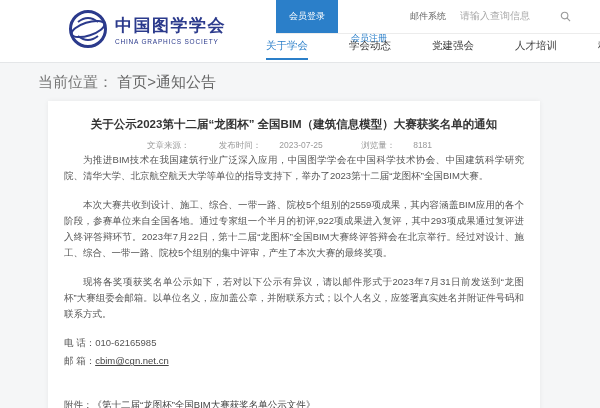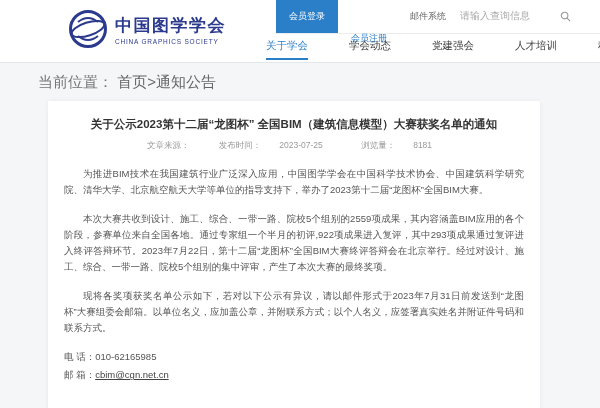--- a/index.html
+++ b/index.html
@@ -26,21 +26,21 @@
   .nav-item { color:#3a3a3a; padding:6px 0 5px; cursor:pointer; white-space:nowrap;margin-left:29px; }
   .nav-item.active { color:#2b7fc9; border-bottom:2px solid #2b7fc9; }
 
   
   .breadcrumb { padding:10px 0 9px 38px; font-size:15px; color:#777; }
   .breadcrumb a { color:#666; text-decoration:none; cursor:pointer; }
 
   
   .card { width:492px; margin-left:48px; min-height:314px; background:#fff; box-shadow:0 0 5px rgba(0,0,0,.06); padding:12px 16px 18px; }
   .title { text-align:center; font-size:11.5px; font-weight:bold; color:#333; line-height:1.6; margin:2px 4px 7px; }
-  .meta { text-align:center; font-size:8.5px; color:#9a9a9a; margin-bottom:14px; }
+  .meta { text-align:center; font-size:8.5px; color:#9a9a9a; }
   .meta span { margin:0 9px; }
 
   .body-text { font-size:9.5px; color:#555; line-height:16px; }
   .body-text p { text-indent:2em; text-align:justify; margin-bottom:13px; }
 
   .contact-line { font-size:9.5px; color:#555; line-height:16px; margin-top:2px; }
   .contact-line a { color:#444; text-decoration:underline; cursor:pointer; }
 
   .attach { font-size:9.5px; color:#555; margin-top:30px; }
   .attach a { color:#444; text-decoration:underline; cursor:pointer; }

